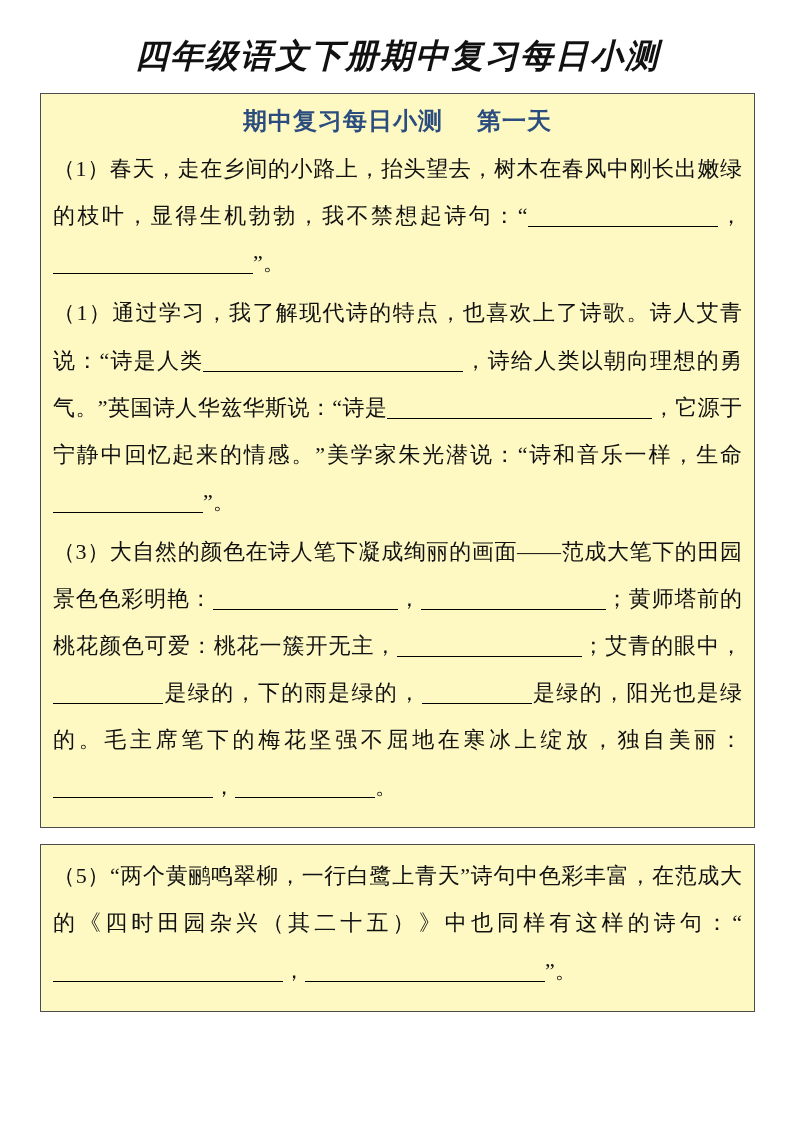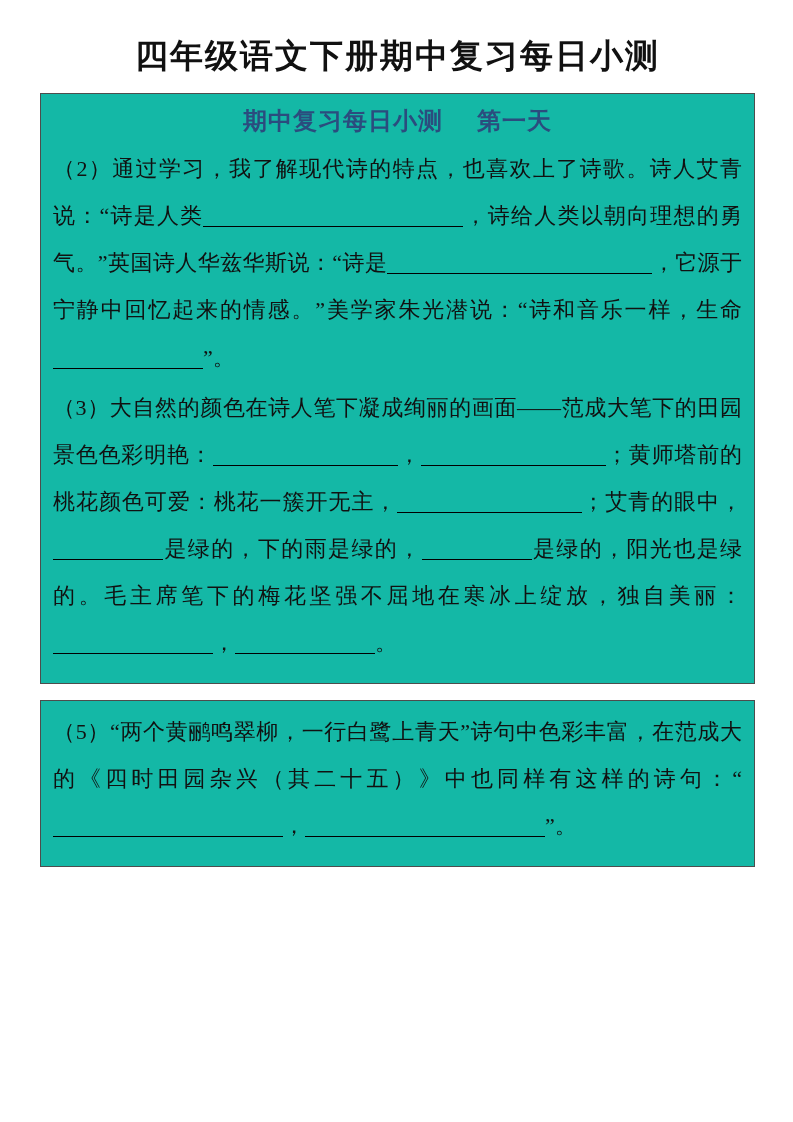--- a/index.html
+++ b/index.html
@@ -25,24 +25,25 @@
     min-height: 1122px;
     padding: 30px 38px 30px 40px;
   }
   .title {
     margin: 6px 0 16px 0;
     text-align: center;
     font-size: 33px;
     font-weight: bold;
     letter-spacing: 2px;
     line-height: 1.25;
+    font-style: italic;
   }
   .section-box {
     border: 1px solid var(--border-color);
-    background: #14b8a6;
+    background: #fef9c3;
     padding: 4px 12px 14px 12px;
     margin-bottom: 16px;
   }
   .section-header {
     text-align: center;
     color: var(--header-color);
     font-weight: bold;
     font-size: 24px;
     line-height: 1.75;
     margin: 2px 0 2px 0;
@@ -64,20 +65,21 @@
   }
 </style>
 </head>
 <body>
 
 <div class="page">
   <h1 class="title">四年级语文下册期中复习每日小测</h1>
   <div id="sections">
       <section class="section-box">
         <div class="section-header"><span>期中复习每日小测</span><span class="header-day">第一天</span></div>
-        <p class="question"><span>（2）通过学习，我了解现代诗的特点，也喜欢上了诗歌。诗人艾青说：“诗是人类</span><span class="blank" style="width: 260px;"></span><span>，诗给人类以朝向理想的勇气。”英国诗人华兹华斯说：“诗是</span><span class="blank" style="width: 265px;"></span><span>，它源于宁静中回忆起来的情感。”美学家朱光潜说：“诗和音乐一样，生命</span><span class="blank" style="width: 150px;"></span><span>”。</span></p>
+        <p class="question"><span>（1）春天，走在乡间的小路上，抬头望去，树木在春风中刚长出嫩绿的枝叶，显得生机勃勃，我不禁想起诗句：“</span><span class="blank" style="width: 190px;"></span><span>，</span><span class="blank" style="width: 200px;"></span><span>”。</span></p>
+        <p class="question"><span>（1）通过学习，我了解现代诗的特点，也喜欢上了诗歌。诗人艾青说：“诗是人类</span><span class="blank" style="width: 260px;"></span><span>，诗给人类以朝向理想的勇气。”英国诗人华兹华斯说：“诗是</span><span class="blank" style="width: 265px;"></span><span>，它源于宁静中回忆起来的情感。”美学家朱光潜说：“诗和音乐一样，生命</span><span class="blank" style="width: 150px;"></span><span>”。</span></p>
         <p class="question"><span>（3）大自然的颜色在诗人笔下凝成绚丽的画面——范成大笔下的田园景色色彩明艳：</span><span class="blank" style="width: 185px;"></span><span>，</span><span class="blank" style="width: 185px;"></span><span>；黄师塔前的桃花颜色可爱：桃花一簇开无主，</span><span class="blank" style="width: 185px;"></span><span>；艾青的眼中，</span><span class="blank" style="width: 110px;"></span><span>是绿的，下的雨是绿的，</span><span class="blank" style="width: 110px;"></span><span>是绿的，阳光也是绿的。毛主席笔下的梅花坚强不屈地在寒冰上绽放，独自美丽：</span><span class="blank" style="width: 160px;"></span><span>，</span><span class="blank" style="width: 140px;"></span><span>。</span></p>
       </section>
       <section class="section-box">
         <p class="question"><span>（5）“两个黄鹂鸣翠柳，一行白鹭上青天”诗句中色彩丰富，在范成大的《四时田园杂兴（其二十五）》中也同样有这样的诗句：“</span><span class="blank" style="width: 230px;"></span><span>，</span><span class="blank" style="width: 240px;"></span><span>”。</span></p>
       </section>
     </div>
 </div>
 
 </body></html>

